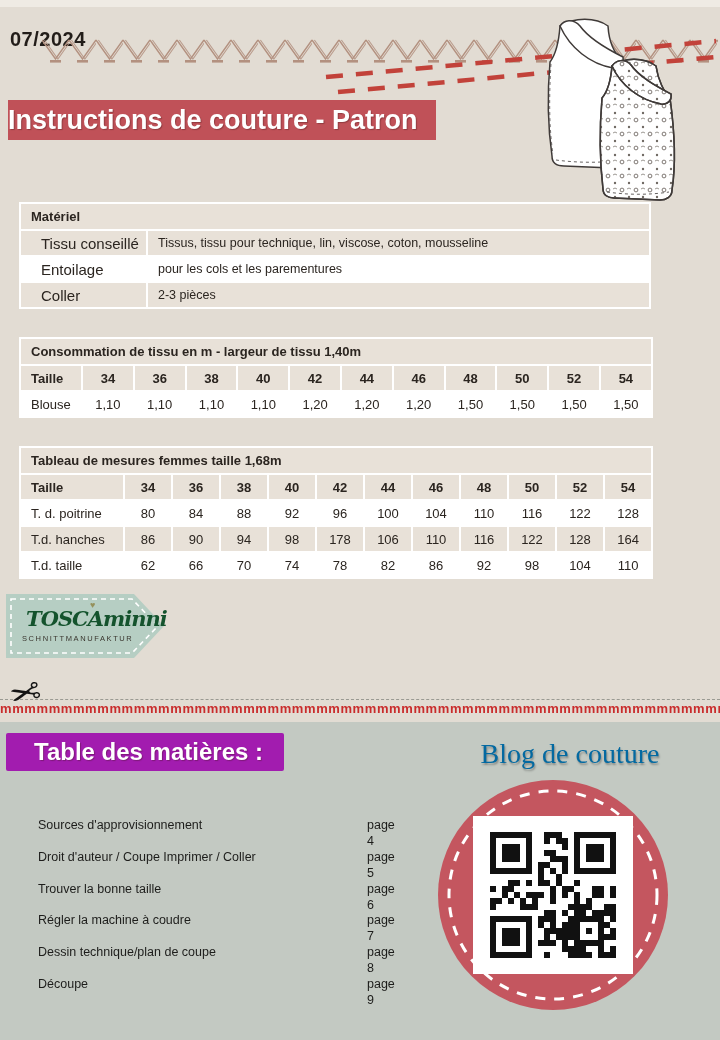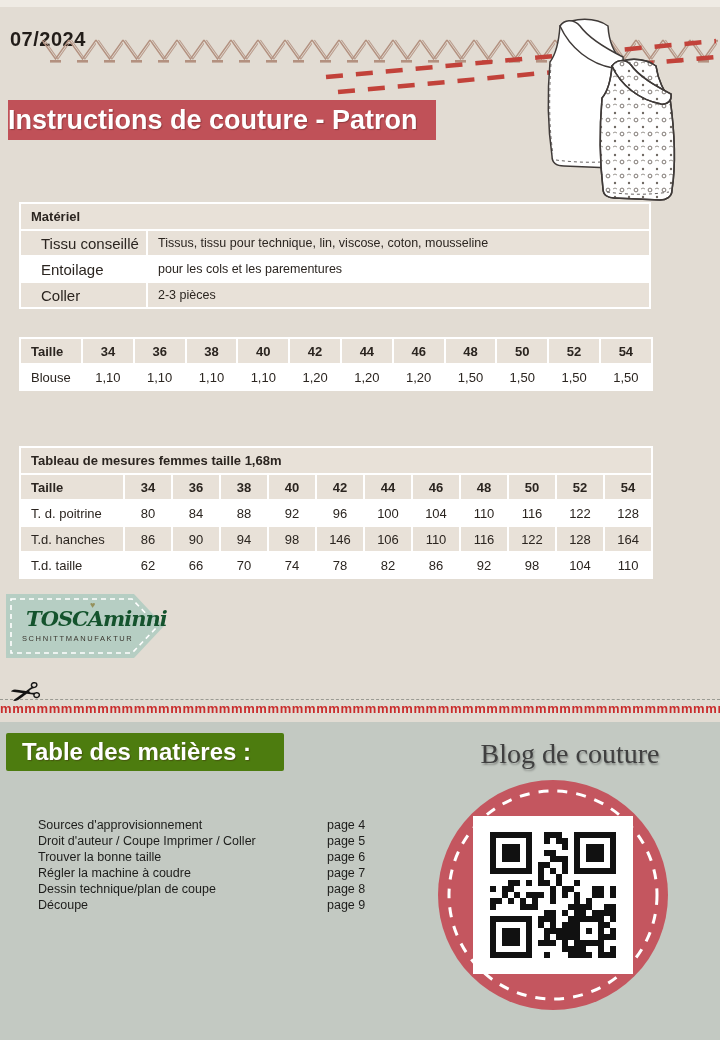--- a/index.html
+++ b/index.html
@@ -43,27 +43,27 @@
 
   
   .cut-dash{position:absolute;left:0;top:699px;width:720px;border-top:1px dashed #9a9a92;}
   .m-line{position:absolute;left:0;top:701px;width:720px;height:16px;overflow:hidden;color:#c92c2c;
     font-size:13px;font-weight:bold;letter-spacing:.6px;white-space:nowrap;line-height:16px;}
   .scissors{position:absolute;left:10px;top:672px;font-size:37px;color:#141414;
     transform:scaleX(-1) rotate(14deg);}
 
   
   .bottom-section{position:absolute;left:0;top:722px;width:720px;height:318px;background:#c3c9c2;}
-  .toc-banner{position:absolute;left:6px;top:11px;width:278px;height:38px;background:#4d7c0f;color:#fff;
-    font-size:24px;font-weight:bold;line-height:38px;padding-left:16px;box-sizing:border-box;border-radius:2px;
+  .toc-banner{position:absolute;left:6px;top:11px;width:278px;height:38px;background:#a21caf;color:#fff;
+    font-size:24px;font-weight:bold;line-height:38px;padding-left:28px;box-sizing:border-box;border-radius:2px;
     text-shadow:1px 1px 1px rgba(60,20,20,.35);}
-  .blog-title{position:absolute;left:428px;top:16px;width:284px;text-align:center;color:#404040;
+  .blog-title{position:absolute;left:428px;top:16px;width:284px;text-align:center;color:#0369a1;
     font-family:"Liberation Serif",serif;font-size:28px;text-shadow:1px 2px 2px rgba(0,0,0,.30);}
   .toc-list{position:absolute;left:38px;top:96px;width:340px;font-size:12.5px;color:#1d1d1b;}
-  .toc-row{display:grid;grid-template-columns:289px auto;line-height:15.9px;}
+  .toc-row{display:grid;grid-template-columns:289px auto;line-height:15.9px;gap:40px;}
   .qr-circle{position:absolute;left:438px;top:58px;width:230px;height:230px;border-radius:50%;background:#c4565f;}
   .qr-ring{position:absolute;left:0;top:0;}
   .qr-box{position:absolute;left:35px;top:36px;width:160px;height:158px;background:#fff;}
   .qr-box svg{position:absolute;left:17px;top:16px;}
 </style>
 </head>
 <body>
 
 <div class="page">
 
@@ -149,20 +149,23 @@
           <col style="width: 49.8px;">
           <col style="width: 49.8px;">
           <col style="width: 49.8px;">
           <col style="width: 49.8px;">
           <col style="width: 49.8px;">
           <col style="width: 49.8px;">
           <col style="width: 49.8px;">
           <col style="width: 49.8px;">
         </colgroup>
         <tbody>
+          <tr>
+            <td class="tt" colspan="12">Consommation de tissu en m - largeur de tissu 1,40m</td>
+          </tr>
           <tr>
             <td class="lbl bold">Taille</td>
             <td class="num bold">34</td>
             <td class="num bold">36</td>
             <td class="num bold">38</td>
             <td class="num bold">40</td>
             <td class="num bold">42</td>
             <td class="num bold">44</td>
             <td class="num bold">46</td>
             <td class="num bold">48</td>
@@ -232,21 +235,21 @@
             <td class="num white">116</td>
             <td class="num white">122</td>
             <td class="num white">128</td>
           </tr>
           <tr>
             <td class="lbl">T.d. hanches</td>
             <td class="num">86</td>
             <td class="num">90</td>
             <td class="num">94</td>
             <td class="num">98</td>
-            <td class="num">146</td>
+            <td class="num">178</td>
             <td class="num">106</td>
             <td class="num">110</td>
             <td class="num">116</td>
             <td class="num">122</td>
             <td class="num">128</td>
             <td class="num">164</td>
           </tr>
           <tr>
             <td class="lbl white">T.d. taille</td>
             <td class="num white">62</td>

